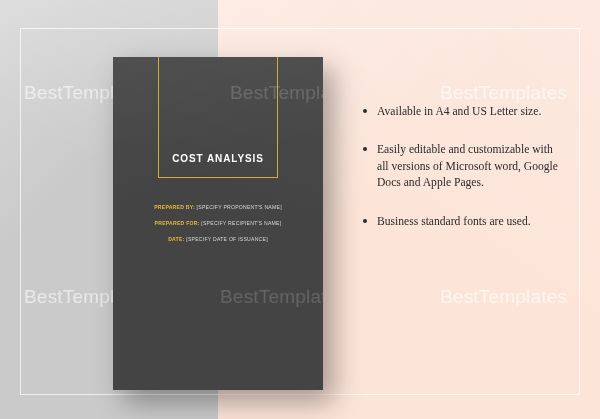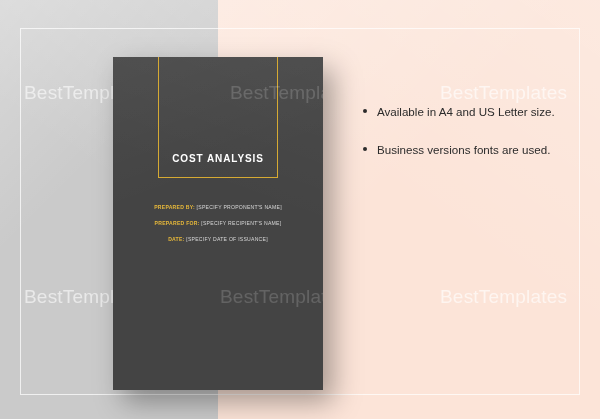--- a/index.html
+++ b/index.html
@@ -153,21 +153,21 @@
     left: 363px; top: 104px;
     width: 196px;
   }
   .feature-item {
     position: relative;
     padding-left: 14px;
     margin-bottom: 22px;
     color: #2b2b2b;
     font-size: 11.6px;
     line-height: 1.42;
-    font-family: Liberation Sans, sans-serif;
+    font-family: Liberation Serif, serif;
   }
   .feature-item:last-child { margin-bottom: 0; }
   .feature-item .dot {
     position: absolute;
     left: 0; top: 5px;
     width: 4px; height: 4px;
     border-radius: 50%;
     background: #2b2b2b;
   }
 </style>
@@ -215,17 +215,21 @@
     </div>
   </div>
 
   <div class="features">
     <div class="feature-item">
       <span class="dot"></span>
       <span>Available in A4 and US Letter size.</span>
     </div>
     <div class="feature-item">
       <span class="dot"></span>
-      <span>Business versions fonts are used.</span>
+      <span>Easily editable and customizable with all versions of Microsoft word, Google Docs and Apple Pages.</span>
+    </div>
+    <div class="feature-item">
+      <span class="dot"></span>
+      <span>Business standard fonts are used.</span>
     </div>
   </div>
 
 </div>
 
 </body></html>

